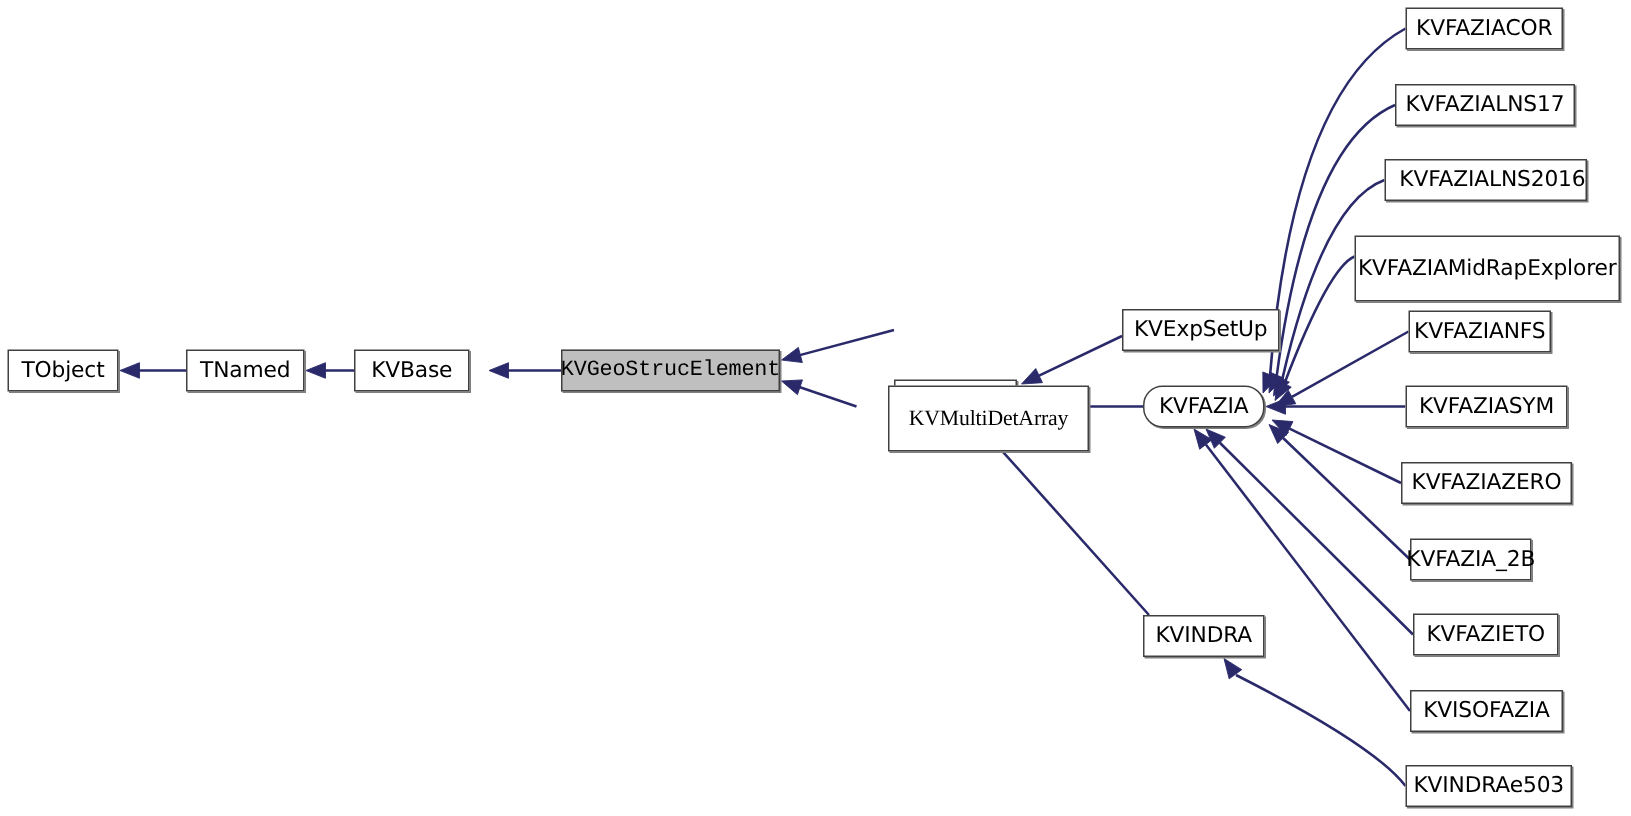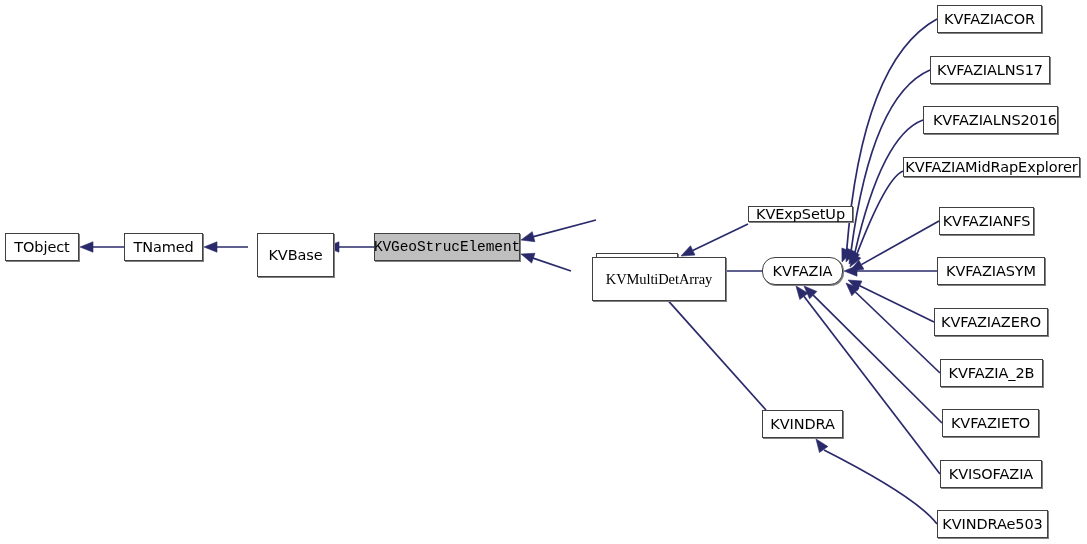--- a/index.html
+++ b/index.html
@@ -88,63 +88,63 @@
       <polygon points="796,286 808.0331657704589,293.1584161335212 799.7768330520419,299.4824156625215" fill="#2a2a6b" stroke="#2a2a6b" stroke-width="0.6"></polygon>
     </svg>
 
   <div id="nodes">
       <div class="node" style="left: 5px; top: 233px; width: 74px; height: 28px;">
         <span>TObject</span>
       </div>
       <div class="node" style="left: 124px; top: 233px; width: 79px; height: 28px;">
         <span>TNamed</span>
       </div>
-      <div class="node" style="left: 257px; top: 233px; width: 77px; height: 44px;">
+      <div class="node" style="left: 236px; top: 233px; width: 77px; height: 28px;">
         <span>KVBase</span>
       </div>
       <div class="node highlight" style="left: 374px; top: 233px; width: 146px; height: 28px; font-family: Liberation Mono, monospace;">
         <span>KVGeoStrucElement</span>
       </div>
       <div class="node" style="left: 596px; top: 206px; width: 82px; height: 28px; margin-top: 47px;">
         <span>KVGroup</span>
       </div>
       <div class="node" style="left: 592px; top: 257px; width: 134px; height: 44px; font-family: Liberation Serif, serif;">
         <span>KVMultiDetArray</span>
       </div>
-      <div class="node" style="left: 748px; top: 206px; width: 105px; height: 16px;">
+      <div class="node" style="left: 748px; top: 206px; width: 105px; height: 28px;">
         <span>KVExpSetUp</span>
       </div>
       <div class="node" style="left: 762px; top: 257px; width: 81px; height: 28px; border-radius: 13px;">
         <span>KVFAZIA</span>
       </div>
       <div class="node" style="left: 762px; top: 410px; width: 81px; height: 28px;">
         <span>KVINDRA</span>
       </div>
       <div class="node" style="left: 937px; top: 5px; width: 105px; height: 28px;">
         <span>KVFAZIACOR</span>
       </div>
       <div class="node" style="left: 930px; top: 56px; width: 120px; height: 28px;">
         <span>KVFAZIALNS17</span>
       </div>
       <div class="node" style="left: 923px; top: 106px; width: 135px; height: 28px; justify-content: flex-end;">
         <span>KVFAZIALNS2016</span>
       </div>
-      <div class="node" style="left: 903px; top: 157px; width: 177px; height: 20px;">
+      <div class="node" style="left: 903px; top: 157px; width: 177px; height: 44px;">
         <span>KVFAZIAMidRapExplorer</span>
       </div>
       <div class="node" style="left: 939px; top: 207px; width: 95px; height: 28px;">
         <span>KVFAZIANFS</span>
       </div>
       <div class="node" style="left: 937px; top: 257px; width: 108px; height: 28px;">
         <span>KVFAZIASYM</span>
       </div>
       <div class="node" style="left: 934px; top: 308px; width: 114px; height: 28px;">
         <span>KVFAZIAZERO</span>
       </div>
-      <div class="node" style="left: 940px; top: 359px; width: 103px; height: 28px;">
+      <div class="node" style="left: 940px; top: 359px; width: 81px; height: 28px;">
         <span>KVFAZIA_2B</span>
       </div>
       <div class="node" style="left: 942px; top: 409px; width: 97px; height: 28px;">
         <span>KVFAZIETO</span>
       </div>
       <div class="node" style="left: 940px; top: 460px; width: 102px; height: 28px;">
         <span>KVISOFAZIA</span>
       </div>
       <div class="node" style="left: 937px; top: 510px; width: 111px; height: 28px;">
         <span>KVINDRAe503</span>

